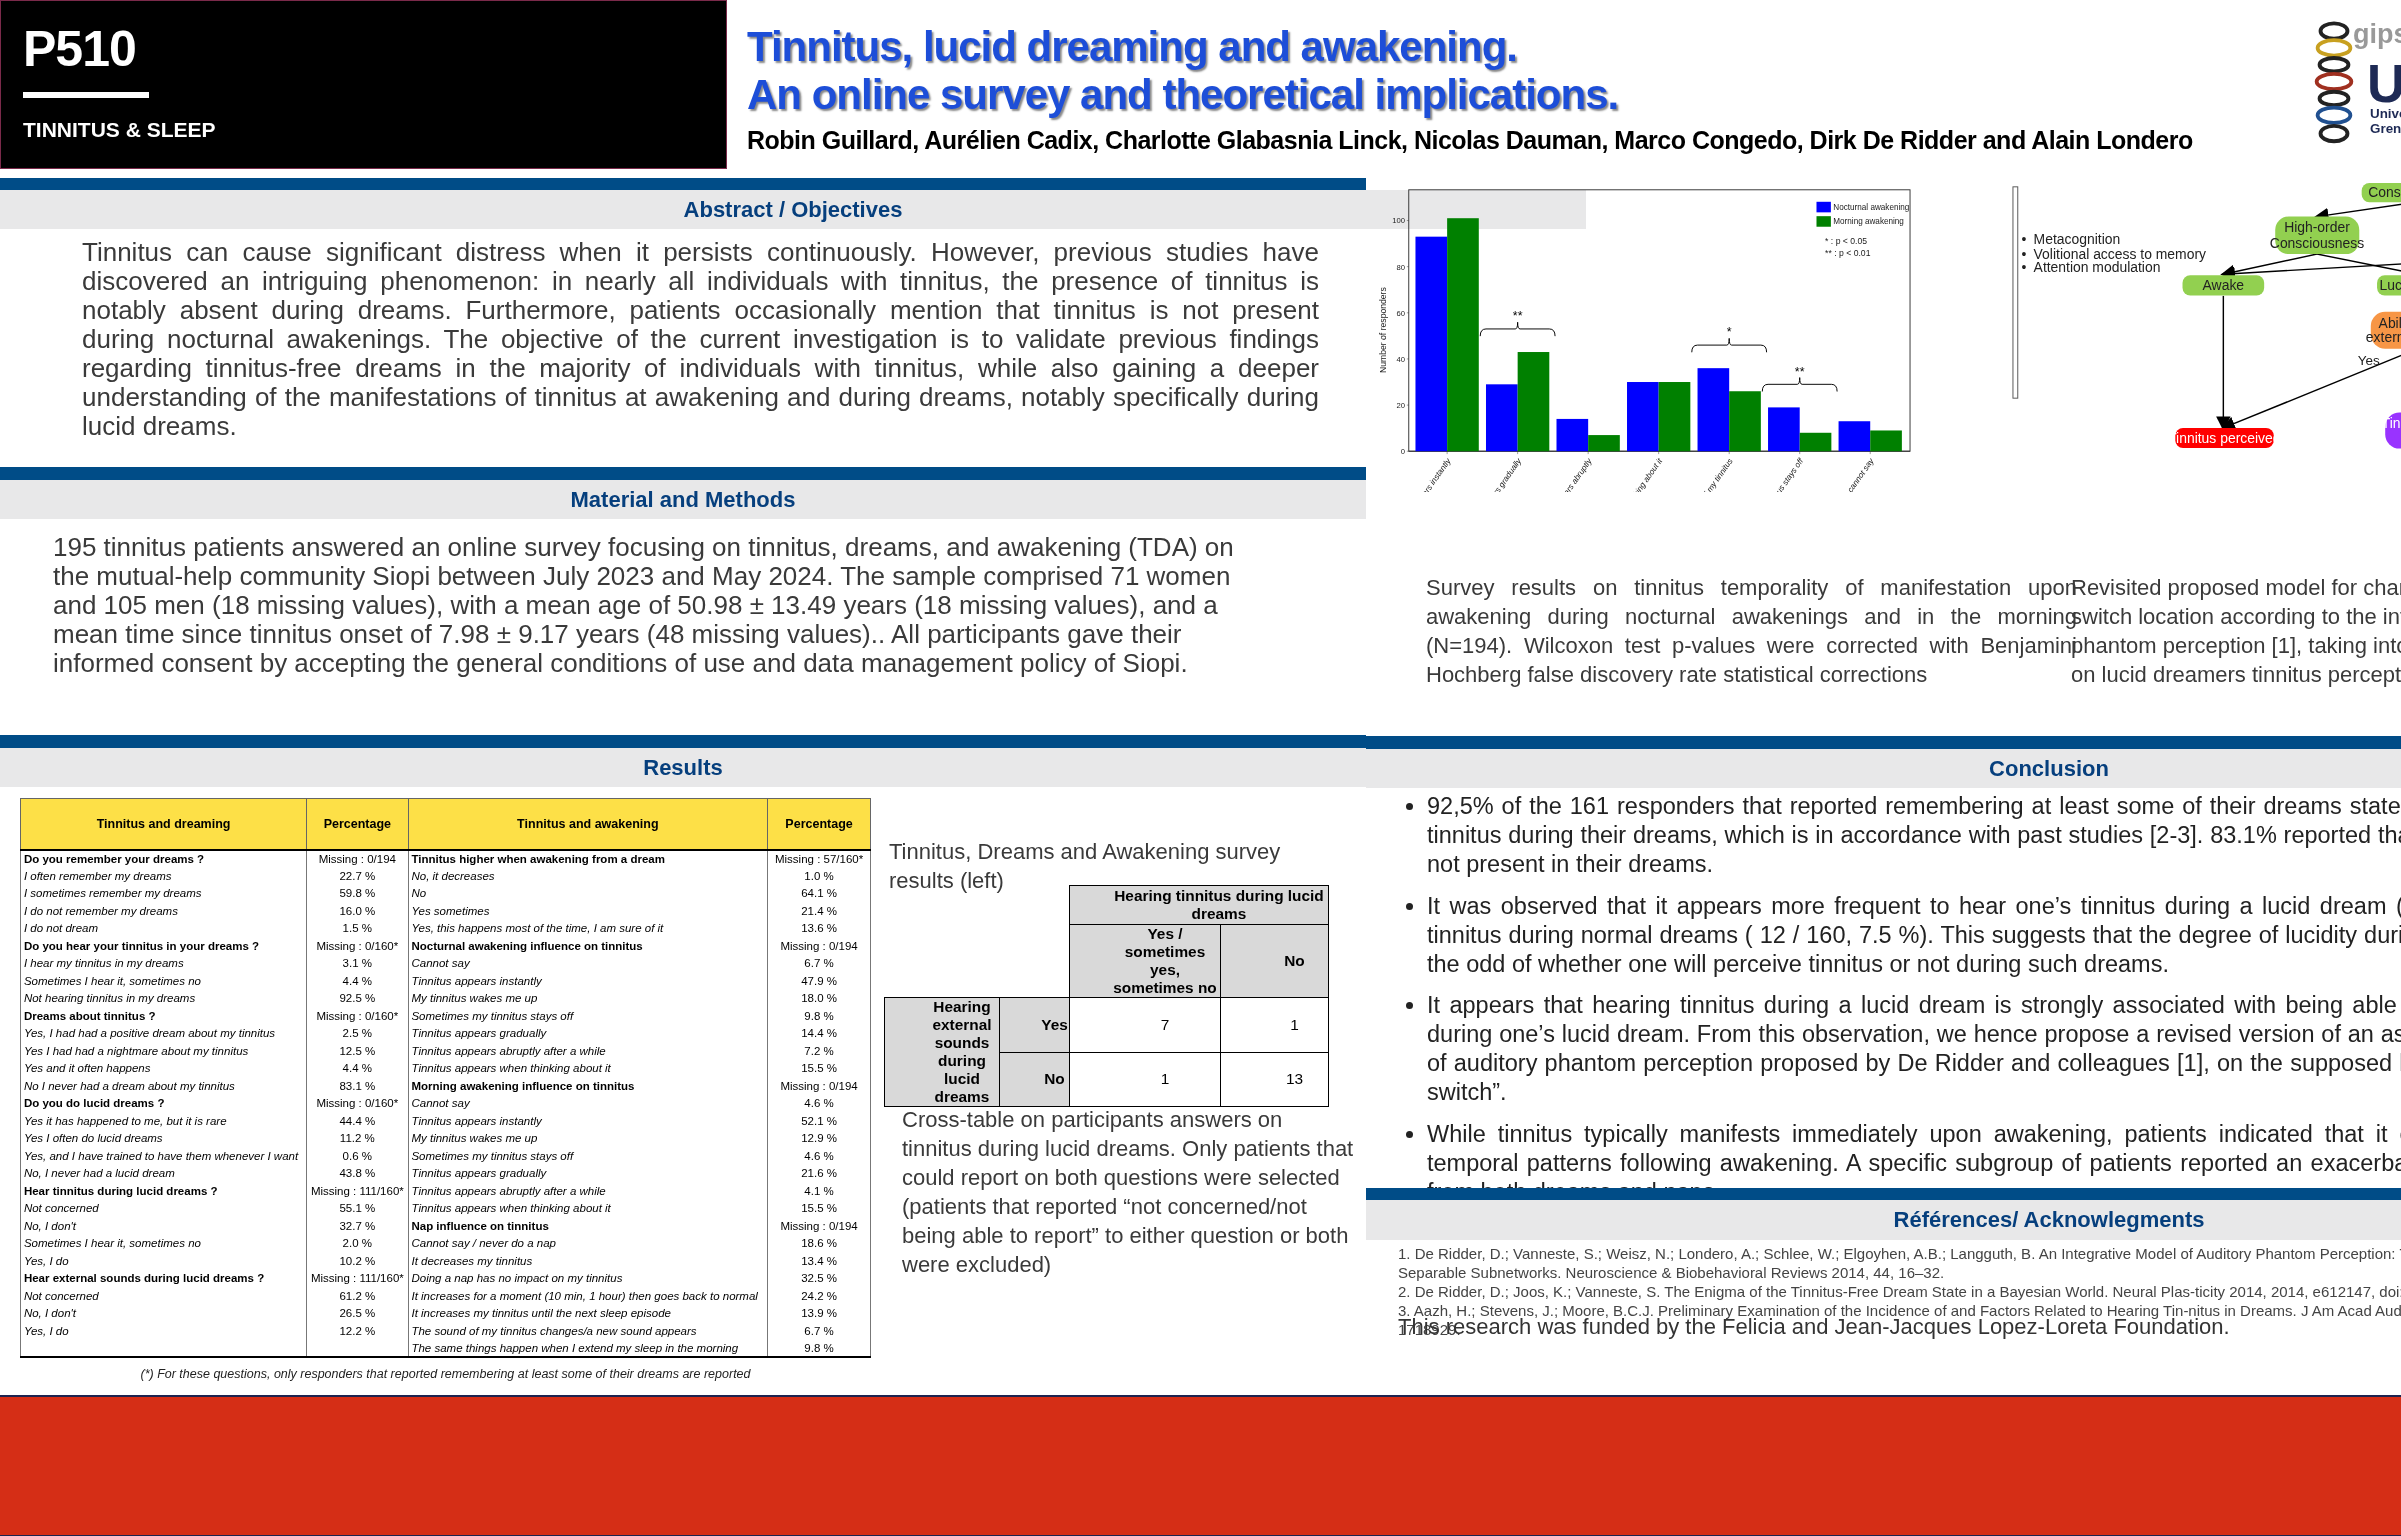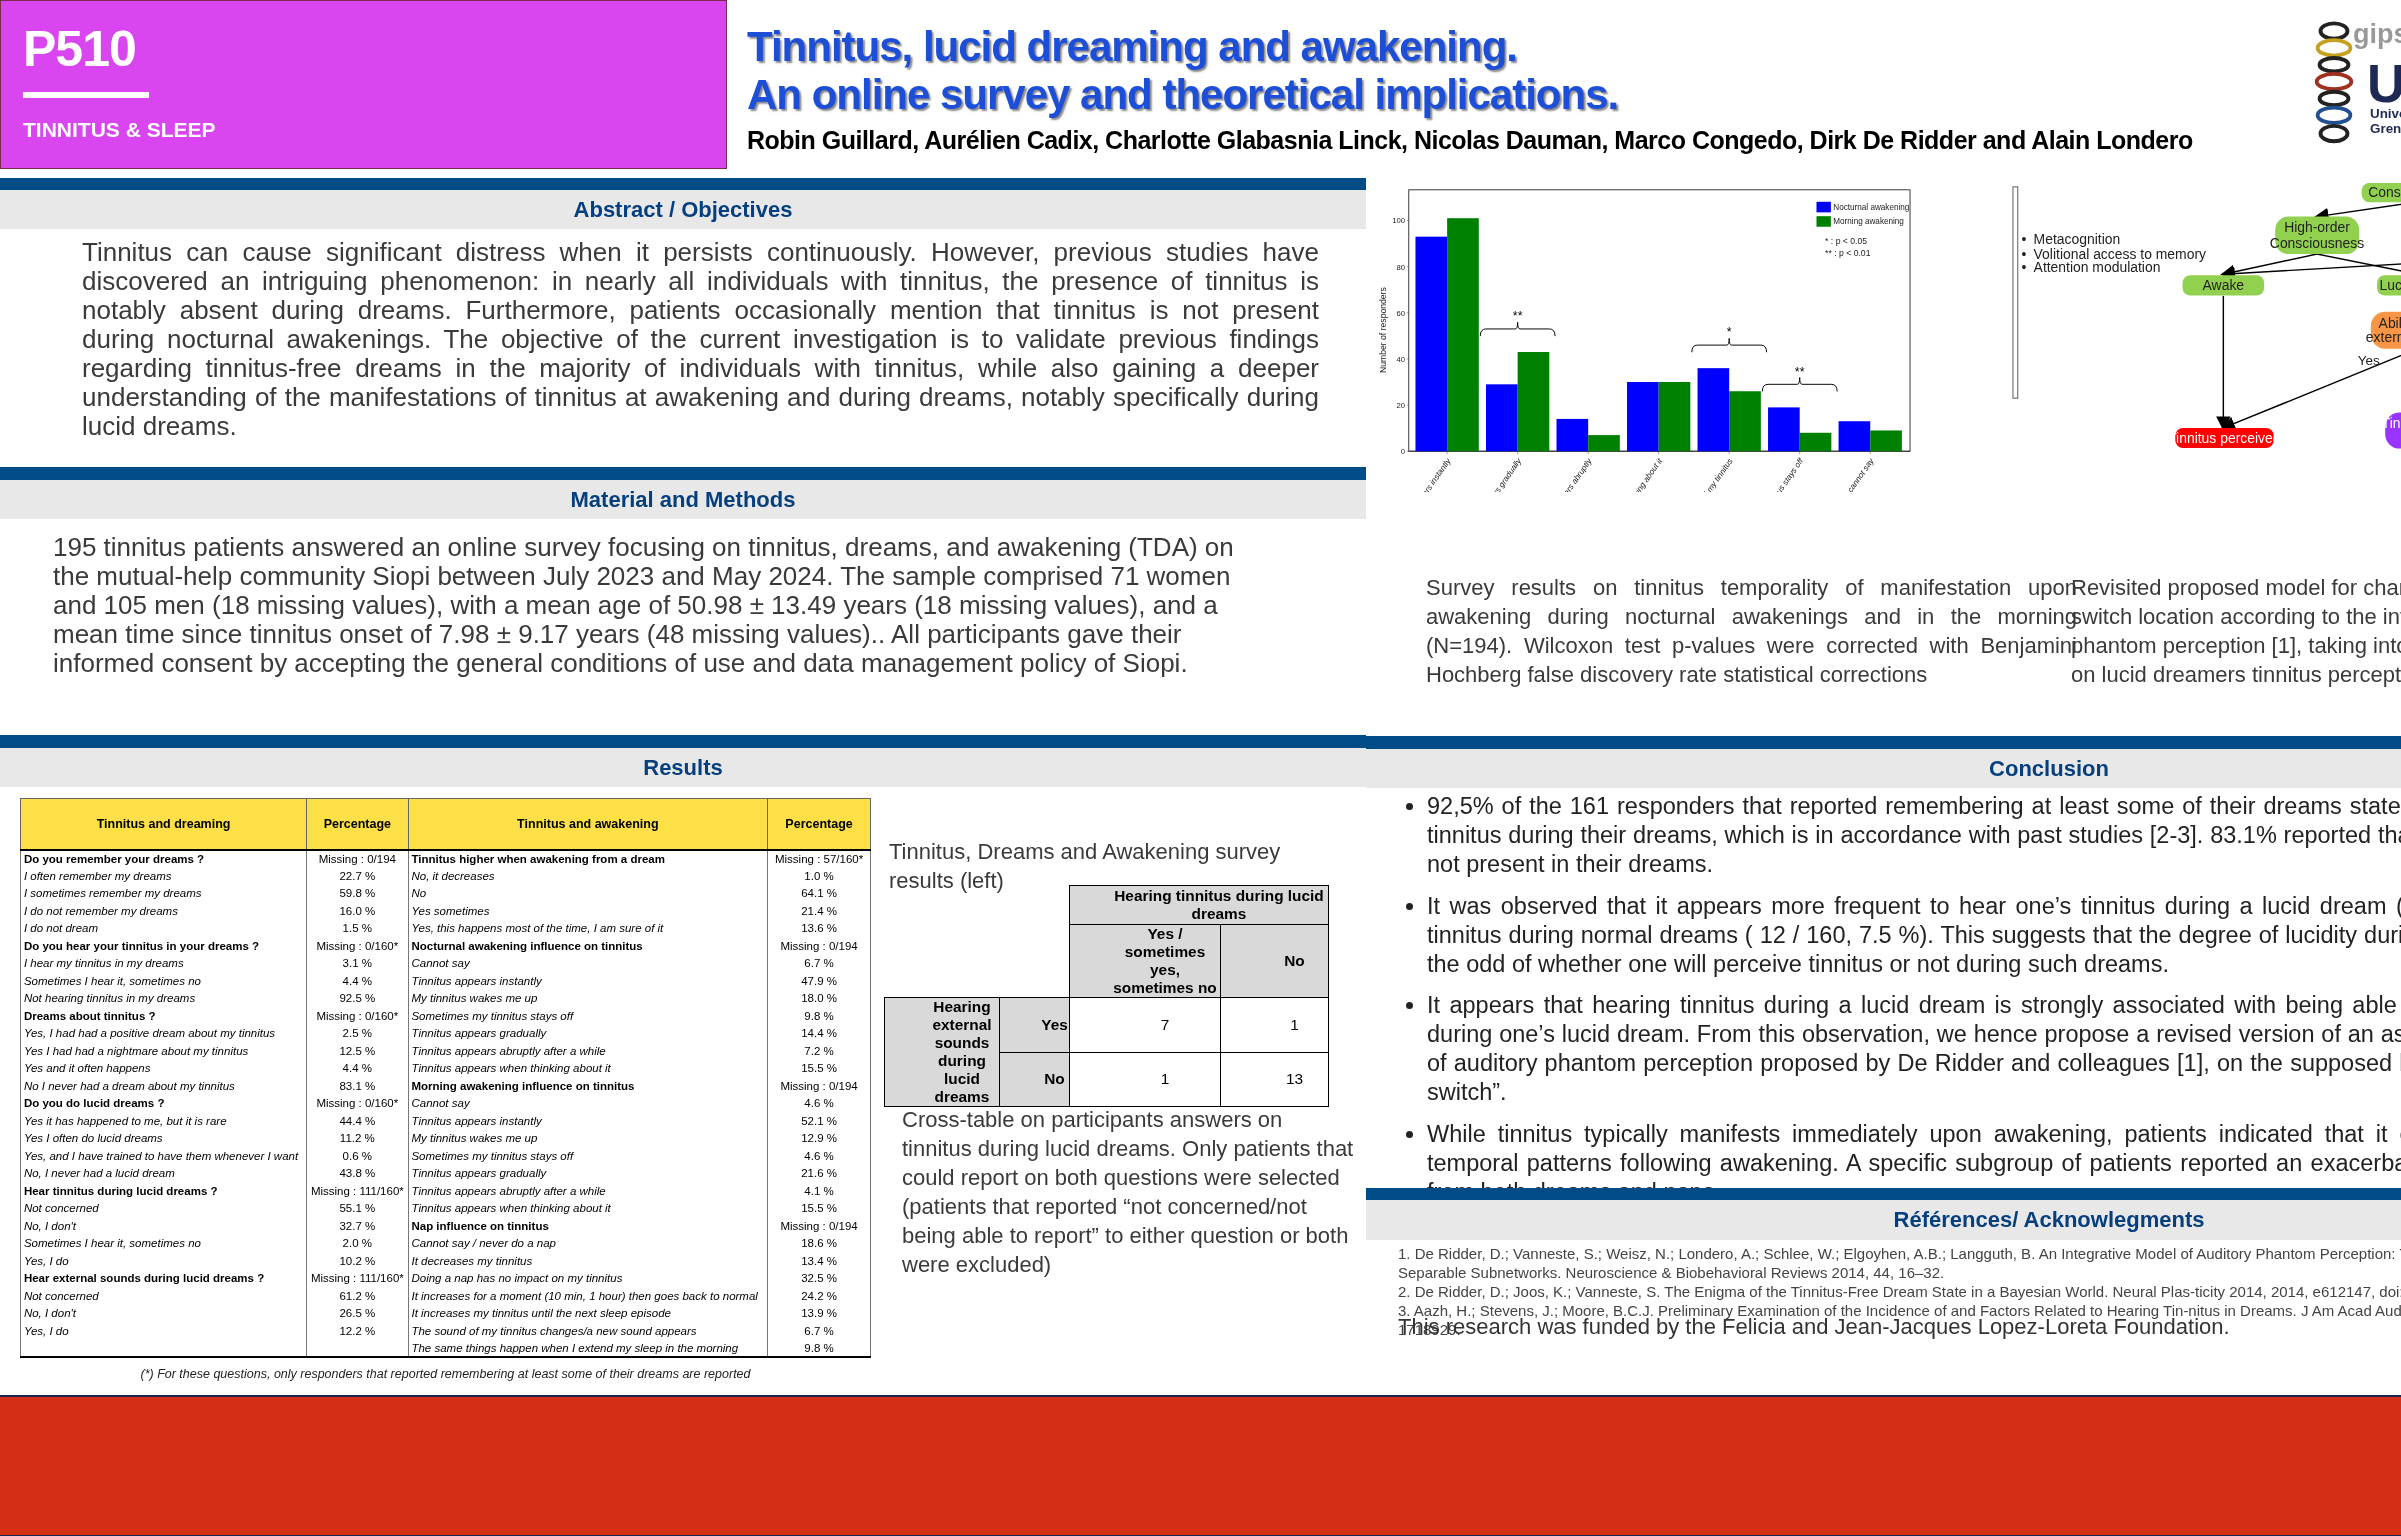--- a/index.html
+++ b/index.html
@@ -1,21 +1,21 @@
 <!DOCTYPE html>
 <html style="font-size:7.7px"><head>
 <meta charset="utf-8">
 <style>
   * { box-sizing: border-box; margin: 0; padding: 0; }
   html, body { width: 2732px; height: 1537px; background: #ffffff; overflow: hidden; }
   body { position: relative; font-family: "Liberation Sans", sans-serif; color: #3a3a3a; }
   .abs { position: absolute; }
 
   
-  .badge { left: 0; top: 0; width: 727px; height: 169px; background: #d946ef; border: 1px solid #7a2a4a; }
+  .badge { left: 0; top: 0; width: 727px; height: 169px; background: #000000; border: 1px solid #7a2a4a; }
   .badge .code { position: absolute; left: 22px; top: 19px; font-size: 50px; font-weight: bold; color: #fff; letter-spacing: -1px; }
   .badge .rule { position: absolute; left: 22px; top: 91px; width: 126px; height: 5.8px; background: #fff; }
   .badge .topic { position: absolute; left: 22px; top: 117px; font-size: 21px; font-weight: bold; color: #fff; }
   .title { left: 747px; top: 23px; font-size: 42px; font-weight: bold; color: #1d4ed8; line-height: 48px; text-shadow: 1.9px 1.9px 1.9px #888; letter-spacing: -1px; }
   .authors { left: 747px; top: 126px; font-size: 25px; font-weight: bold; color: #000; letter-spacing: -0.5px; }
 
   .logos { left: 2305px; top: 9.6px; height: 163px; width: 427px; }
   .logo { position: absolute; }
   .gipsa { left: 0; top: 9.6px; width: 58px; height: 130px; }
   .gipsa-txt { left: 48px; top: 9.6px; font-size: 27px; color: #999; font-weight: bold; }
@@ -92,21 +92,21 @@
   <div class="logo gipsa-txt">gipsa-lab</div>
   <div class="logo uga-txt">UGA</div>
   <div class="logo uga-sub">
     <div>Université</div>
     <div>Grenoble Alpes</div>
   </div>
 
 </div>
 
 <div class="abs bar-blue" style="left:0;top:178px;width:1366px;"></div>
-<div class="abs bar-grey" style="left:0;top:190px;width:1366px;">
+<div class="abs bar-grey" style="left:0;top:190px;width:1586px;">
   <span class="sec-title">Abstract / Objectives</span>
 </div>
 <div class="abs body-txt" style="left:82px;top:238px;width:1237px;">Tinnitus can cause significant distress when it persists continuously. However, previous studies have discovered an intriguing phenomenon: in nearly all individuals with tinnitus, the presence of tinnitus is notably absent during dreams. Furthermore, patients occasionally mention that tinnitus is not present during nocturnal awakenings. The objective of the current investigation is to validate previous findings regarding tinnitus-free dreams in the majority of individuals with tinnitus, while also gaining a deeper understanding of the  manifestations of tinnitus at awakening and during dreams, notably specifically during lucid dreams.</div>
 
 <div class="abs bar-blue" style="left:0;top:467px;width:1366px;"></div>
 <div class="abs bar-grey" style="left:0;top:480px;width:1366px;">
   <span class="sec-title">Material and Methods</span>
 </div>
 <div class="abs body-txt" style="left:53px;top:533px;width:1201px;text-align:left;">195 tinnitus patients answered an online survey focusing on tinnitus, dreams, and awakening (TDA) on the mutual-help community Siopi between July 2023 and May 2024. The sample comprised 71 women and 105 men (18 missing values), with a mean age of 50.98 ± 13.49 years (18 missing values), and a mean time since tinnitus onset of 7.98 ± 9.17 years (48 missing values).. All participants gave their informed consent by accepting the general conditions of use and data management policy of Siopi.</div>
 

